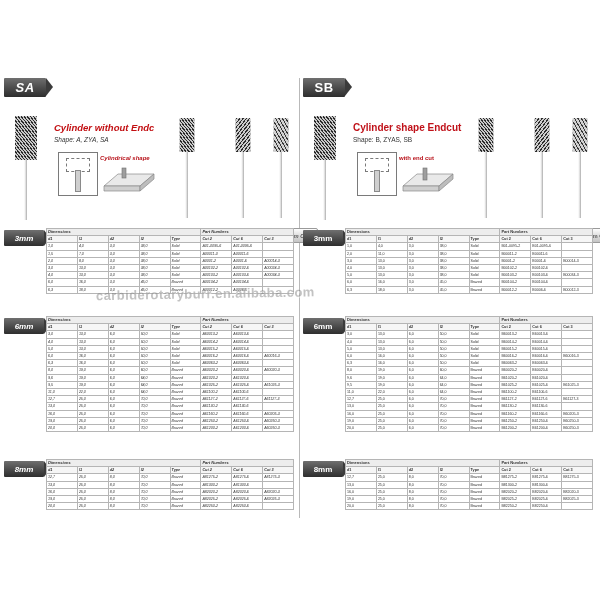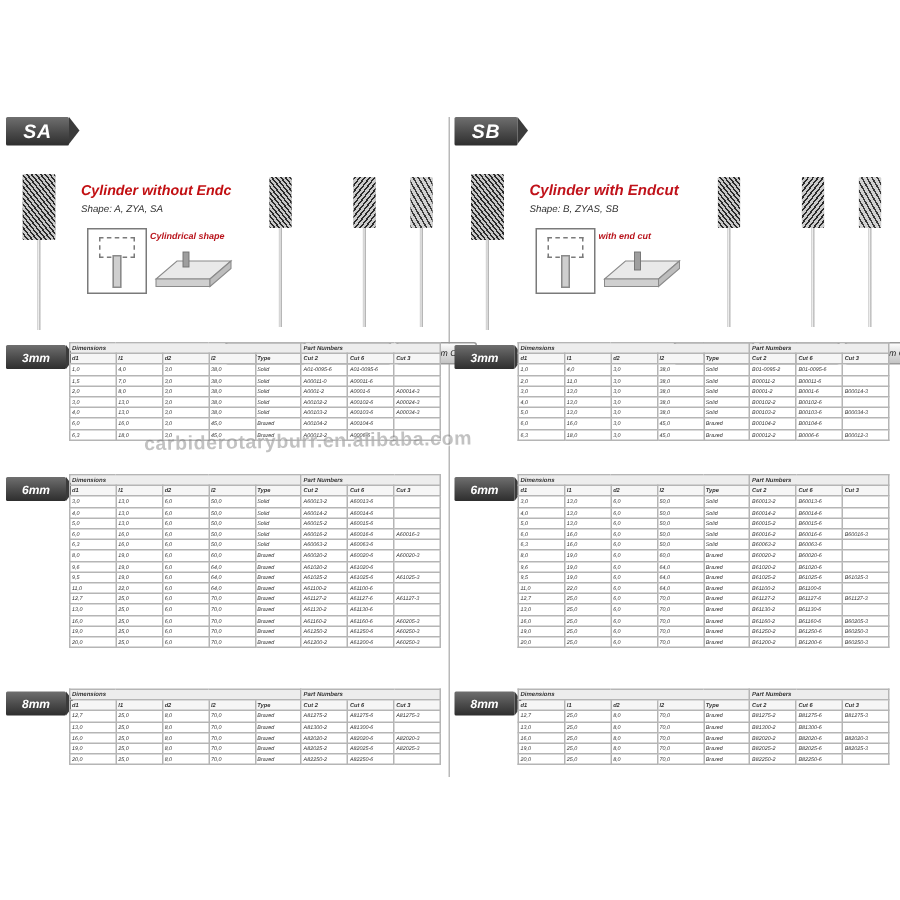--- a/index.html
+++ b/index.html
@@ -7,21 +7,21 @@
     width:600px;height:600px;background:#ffffff;
     font-family:"Liberation Sans", sans-serif;
     color:#222;overflow:hidden;position:relative;
   }
   .page{position:absolute;left:0;top:0;width:600px;height:600px;}
   .divider{position:absolute;top:78px;left:299px;width:1px;height:440px;background:#b9b9b9;}
 
   
   .panel{position:absolute;top:78px;width:292px;height:450px;}
   .panel.left{left:4px;font-style:italic;}
-  .panel.right{left:303px;font-style:italic;}
+  .panel.right{left:303px;}
 
   
   .series-tag{
     position:absolute;left:0;top:0;width:42px;height:19px;
     background:linear-gradient(180deg,#6f6f6f 0%,#4a4a4a 55%,#2e2e2e 100%);
     color:#fff;font-weight:bold;font-size:13px;letter-spacing:.5px;
     display:flex;align-items:center;justify-content:center;
     border-radius:1px;
   }
   .series-tag::after{
@@ -484,21 +484,21 @@
       </div>
       <div class="burr" style="left:224px;top:14px;width:30px;height:108px;">
         <div class="head hatch-b" style="top:4px;width:15px;height:34px;"></div>
         <div class="shaft" style="top:38px;height:66px;"></div>
       </div>
       <div class="burr" style="left:262px;top:14px;width:30px;height:108px;">
         <div class="head hatch-c" style="top:4px;width:15px;height:34px;"></div>
         <div class="shaft" style="top:38px;height:66px;"></div>
       </div>
 
-      <div class="title red">Cylinder with Endcut</div>
+      <div class="title red">Cylinder shape Endcut</div>
       <div class="subtitle">Shape: B, ZYAS, SB</div>
 
       <div class="schematic" style="left:54px;top:52px;width:38px;height:42px;">
         <div style="position:absolute;left:7px;top:5px;width:22px;height:12px;border:0.8px dashed #7a7a7a;"></div>
         <div style="position:absolute;left:16px;top:17px;width:4px;height:20px;background:#cfcfcf;border:0.5px solid #8a8a8a;"></div>
       </div>
       <div class="callout" style="left:96px;top:55px;">with end cut</div>
       <div style="position:absolute;left:96px;top:66px;width:64px;height:28px;">
         <svg width="64" height="28" viewBox="0 0 64 28">
           <polygon points="4,20 40,20 54,8 18,8" fill="#e9e9e9" stroke="#8a8a8a" stroke-width="0.7"></polygon>

